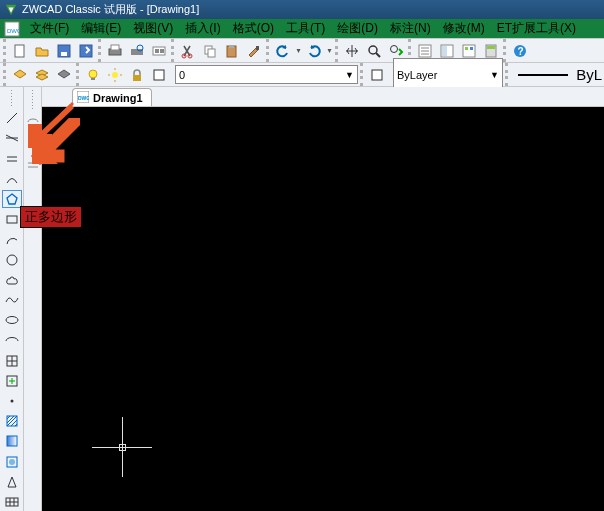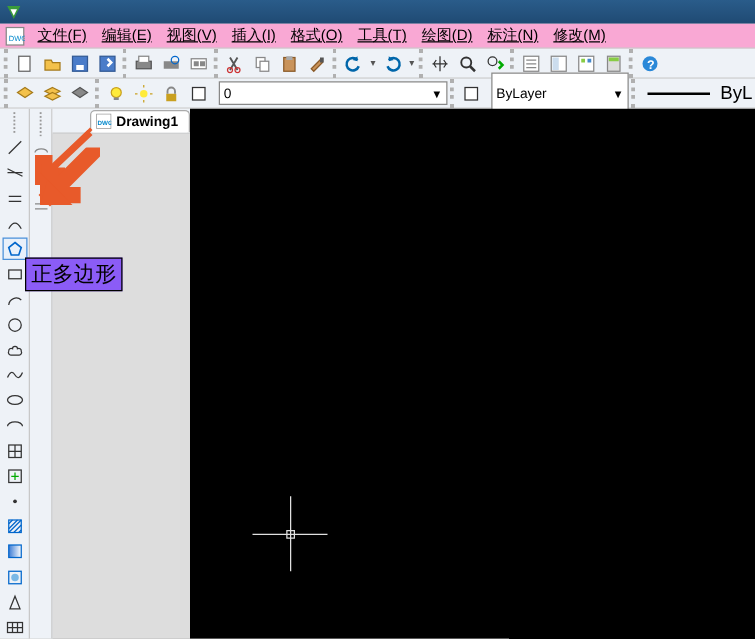--- a/index.html
+++ b/index.html
@@ -1,84 +1,86 @@
 <!DOCTYPE html>
 <html><head>
 <meta charset="utf-8">
 <style>
   * { margin: 0; padding: 0; box-sizing: border-box; font-family: "Microsoft YaHei", sans-serif; }
   body { width: 604px; height: 511px; overflow: hidden; background: #f3f3f3; }
   
   .titlebar { height: 19px; background: linear-gradient(#2a5c8a, #1f4a73); display: flex; align-items: center; padding: 0 4px; color: #fff; font-size: 11px; }
   .titlebar-icon { width: 14px; height: 14px; margin-right: 4px; }
   
-  .menubar { height: 20px; background: #f9a8d4; display: flex; align-items: center; font-size: 12px; border-bottom: 1px solid #c8c8c8; text-decoration: underline; }
+  .menubar { height: 20px; background: #15803d; display: flex; align-items: center; font-size: 12px; border-bottom: 1px solid #c8c8c8; }
   .menubar-icon { width: 16px; height: 16px; margin: 0 4px; }
   .menu-item { padding: 0 6px; height: 100%; display: flex; align-items: center; cursor: default; }
   
   .toolbar { height: 24px; background: #eef2f7; display: flex; align-items: center; border-bottom: 1px solid #c8c8c8; padding: 0 2px; gap: 1px; }
   .tb-grp { display:flex; align-items:center; border-left: 3px dotted #b0b0b0; padding-left: 4px; margin-left:1px; gap:2px; height:100%;}
   .tb-btn { width: 20px; height: 20px; display: flex; align-items: center; justify-content: center; cursor: default; }
   .dd-arrow { width:7px; display:inline-flex; justify-content:center; font-size:8px; color:#555;}
   
   .toolbar2 { height: 24px; background: #eef2f7; display: flex; align-items: center; border-bottom: 1px solid #c8c8c8; padding: 0 2px; gap: 1px; }
   .layer-box { margin-left:4px; width: 183px; height: 19px; background: #fff; border: 1px solid #888; font-size: 11px; padding:0 3px; display:flex; align-items:center; justify-content:space-between; }
   .layer-box2 { margin-left:4px; width: 110px; height: 34px; background: #fff; border: 1px solid #888; font-size: 11px; padding:0 3px; display:flex; align-items:center; justify-content:space-between; }
   .bl-line { height:2px; background:#000; flex:1; margin:0 6px; }
   
   .workarea { display:flex; height: calc(511px - 19px - 20px - 24px - 24px); background:#ddd; }
   .draw-toolbar { width: 24px; background:#eef2f7; border-right:1px solid #c8c8c8; display:flex; flex-direction:column; align-items:center; padding-top:2px; gap:2px; }
   .draw-btn { width:20px; height:20px; display:flex; align-items:center; justify-content:center; position:relative; }
   .draw-btn.selected { background:#e8f0fa; border:1px solid #4a90d9; }
   
-  .canvas-zone { flex:1; display:flex; flex-direction:row; }
+  .canvas-zone { flex:1; display:flex; flex-direction:column; }
   .doc-tabs { height:20px; background:#eef2f7; border-bottom:1px solid #c8c8c8; display:flex; align-items:flex-end; padding-left:30px;}
   .doc-tab { background:#fff; border:1px solid #aaa; border-bottom:none; border-radius:4px 4px 0 0; padding:1px 8px 0 4px; font-size:11px; font-weight:bold; display:flex; align-items:center; gap:4px; height:18px;}
   .canvas { flex:1; background:#000; position:relative; }
   
   .crosshair { position:absolute; left:50px; top:310px; }
   .crosshair .vl { position:absolute; width:1px; height:60px; background:#e0e0e0; left:30px; top:0;}
   .crosshair .hl { position:absolute; height:1px; width:60px; background:#e0e0e0; left:0; top:30px;}
   .crosshair .box { position:absolute; width:7px; height:7px; border:1px solid #e0e0e0; left:27px; top:27px;}
   
   .pointer-arrow { position:absolute; left:28px; top:100px; z-index:50; }
-  .tooltip { position:absolute; left:20px; top:206px; background:#8b5cf6; border:1px solid #000; font-size:17px; padding:1px 4px; z-index:60; }
+  .tooltip { position:absolute; left:20px; top:206px; background:#b91c1c; border:1px solid #000; font-size:13px; padding:1px 4px; z-index:60; }
   
   .dots-handle { width:3px; height:20px; background-image: radial-gradient(#999 1px, transparent 1px); background-size:3px 3px; }
 
   svg.ico { width:16px; height:16px; }
 </style>
 </head>
 <body>
 
 <div class="titlebar">
   <span class="titlebar-icon">
     <svg viewBox="0 0 16 16">
         <path d="M2 2 L14 2 L8 14 Z" fill="#3a9c3a"></path>
         <path d="M5 5 L11 5 L8 11 Z" fill="#fff"></path>
       </svg>
   </span>
+  <span>ZWCAD Classic 试用版 - [Drawing1]</span>
 </div>
 
 <div class="menubar">
   <span class="menubar-icon">
     <svg viewBox="0 0 16 16">
         <rect x="1" y="1" width="14" height="14" fill="#fff" stroke="#888"></rect>
         <text x="3" y="12" font-size="6" fill="#08c">DWG</text>
       </svg>
   </span>
   <div class="menu-item">文件(F)</div>
   <div class="menu-item">编辑(E)</div>
   <div class="menu-item">视图(V)</div>
   <div class="menu-item">插入(I)</div>
   <div class="menu-item">格式(O)</div>
   <div class="menu-item">工具(T)</div>
   <div class="menu-item">绘图(D)</div>
   <div class="menu-item">标注(N)</div>
   <div class="menu-item">修改(M)</div>
+  <div class="menu-item">ET扩展工具(X)</div>
 </div>
 
 <div class="toolbar">
   <div class="tb-grp">
     <div class="tb-btn">
         <svg class="ico">
           <rect x="3" y="2" width="9" height="12" fill="#fff" stroke="#666"></rect>
         </svg>
       </div>
     <div class="tb-btn">

